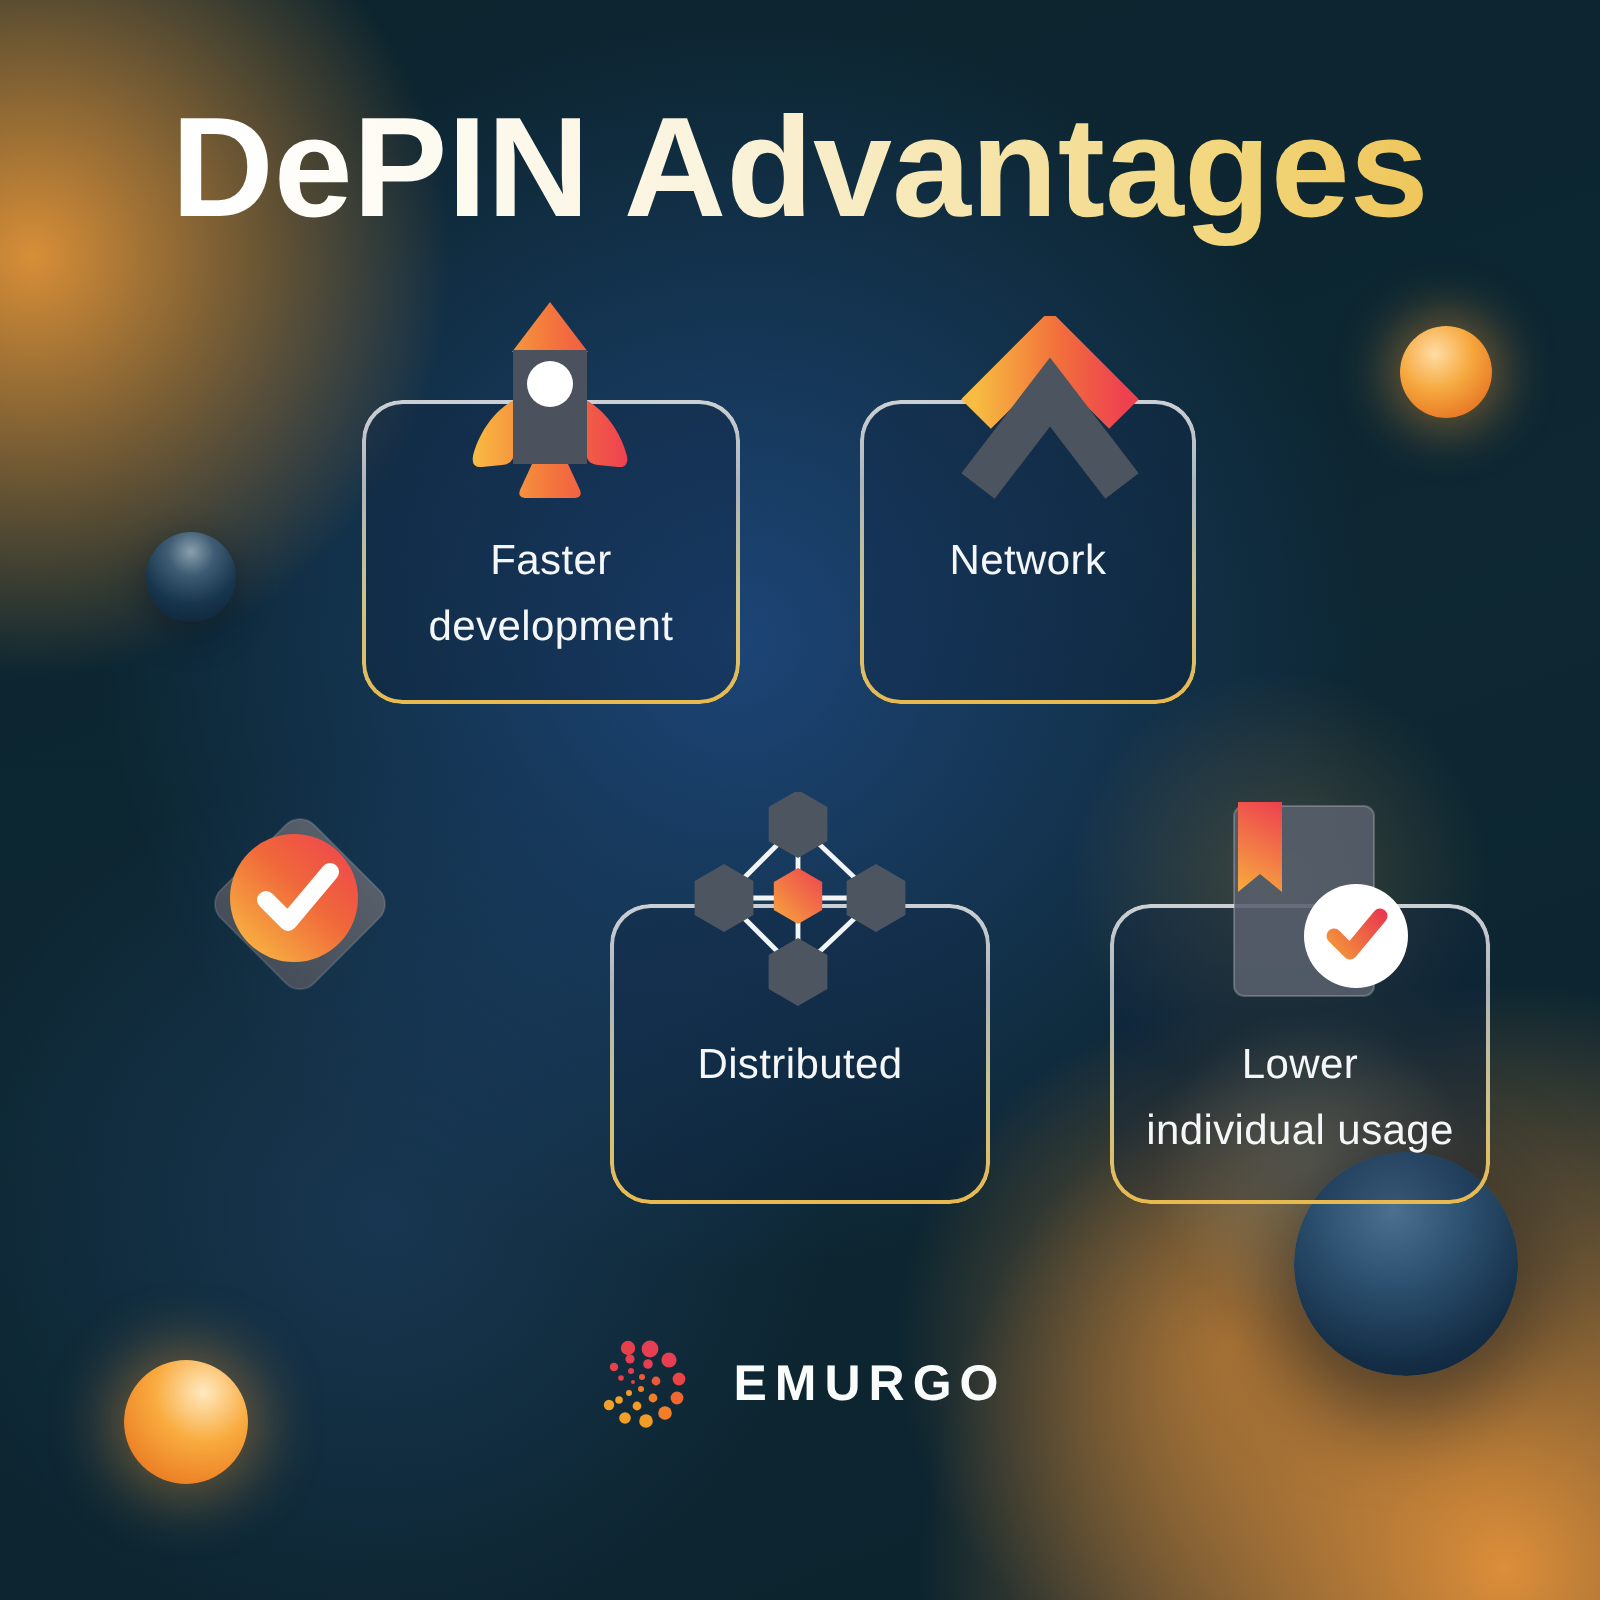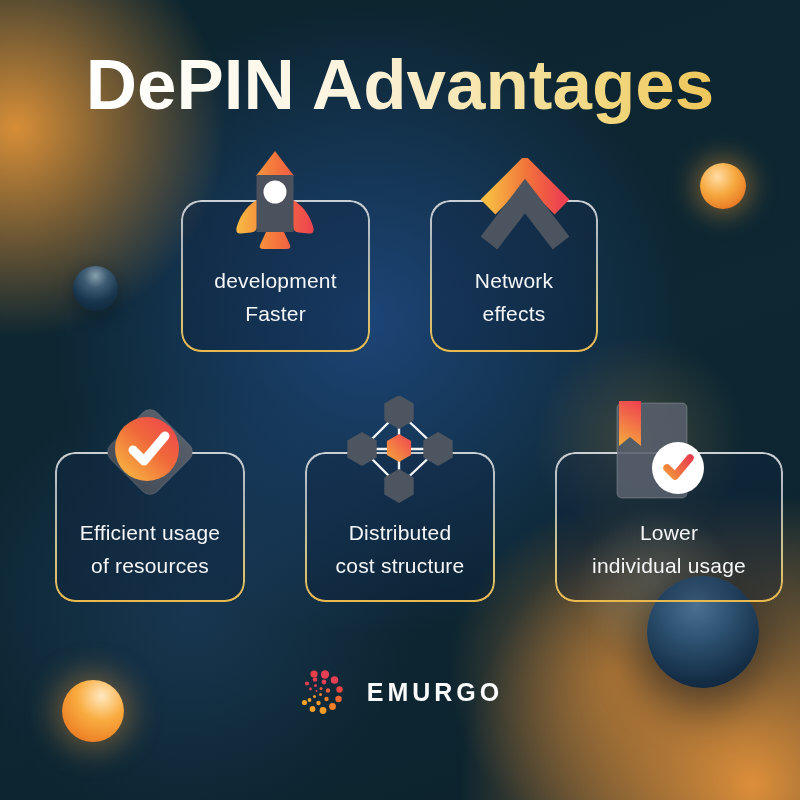--- a/index.html
+++ b/index.html
@@ -54,21 +54,21 @@
     -webkit-mask:linear-gradient(#fff 0 0) content-box,linear-gradient(#fff 0 0);
     -webkit-mask-composite:xor;
     mask:linear-gradient(#fff 0 0) content-box,linear-gradient(#fff 0 0);
     mask-composite:exclude;
     pointer-events:none;
   }
   .card-1{left:181px;top:200px;width:189px;height:152px;}
   .card-2{left:430px;top:200px;width:168px;height:152px;}
   .card-3{left:55px;top:452px;width:190px;height:150px;}
   .card-4{left:305px;top:452px;width:190px;height:150px;text-decoration:underline;}
-  .card-5{left:555px;top:452px;width:228px;height:150px;}
+  .card-5{left:555px;top:452px;width:190px;height:150px;}
   .card-label{
     position:absolute;left:0;right:0;top:64px;text-align:center;
     color:#F4F6F7;font-size:21px;line-height:33px;font-weight:normal;
     letter-spacing:0.2px;
   }
   .icon{position:absolute;z-index:3;}
   .footer{
     position:absolute;left:0;top:662px;width:100%;height:60px;
     display:flex;align-items:center;justify-content:center;gap:22px;z-index:2;
   }
@@ -83,40 +83,32 @@
 
   <div class="sphere sph-left-navy"></div>
   <div class="sphere sph-right-orange"></div>
   <div class="sphere sph-bl-orange"></div>
   <div class="sphere sph-br-navy"></div>
 
   <h1 class="title">DePIN Advantages</h1>
 
   <div class="card card-1">
     <div class="card-label">
+      <div>Faster</div>
       <div>development</div>
-      <div>Faster</div>
     </div>
   </div>
   <div class="card card-2">
     <div class="card-label">
       <div>Network</div>
-      <div>effects</div>
-    </div>
-  </div>
-  <div class="card card-3">
-    <div class="card-label">
-      <div>Efficient usage</div>
-      <div>of resources</div>
     </div>
   </div>
   <div class="card card-4">
     <div class="card-label">
       <div>Distributed</div>
-      <div>cost structure</div>
     </div>
   </div>
   <div class="card card-5">
     <div class="card-label">
       <div>Lower</div>
       <div>individual usage</div>
     </div>
   </div>
 
   <svg class="icon" style="left:220px;top:148px" width="110" height="105" viewBox="0 0 110 105">

